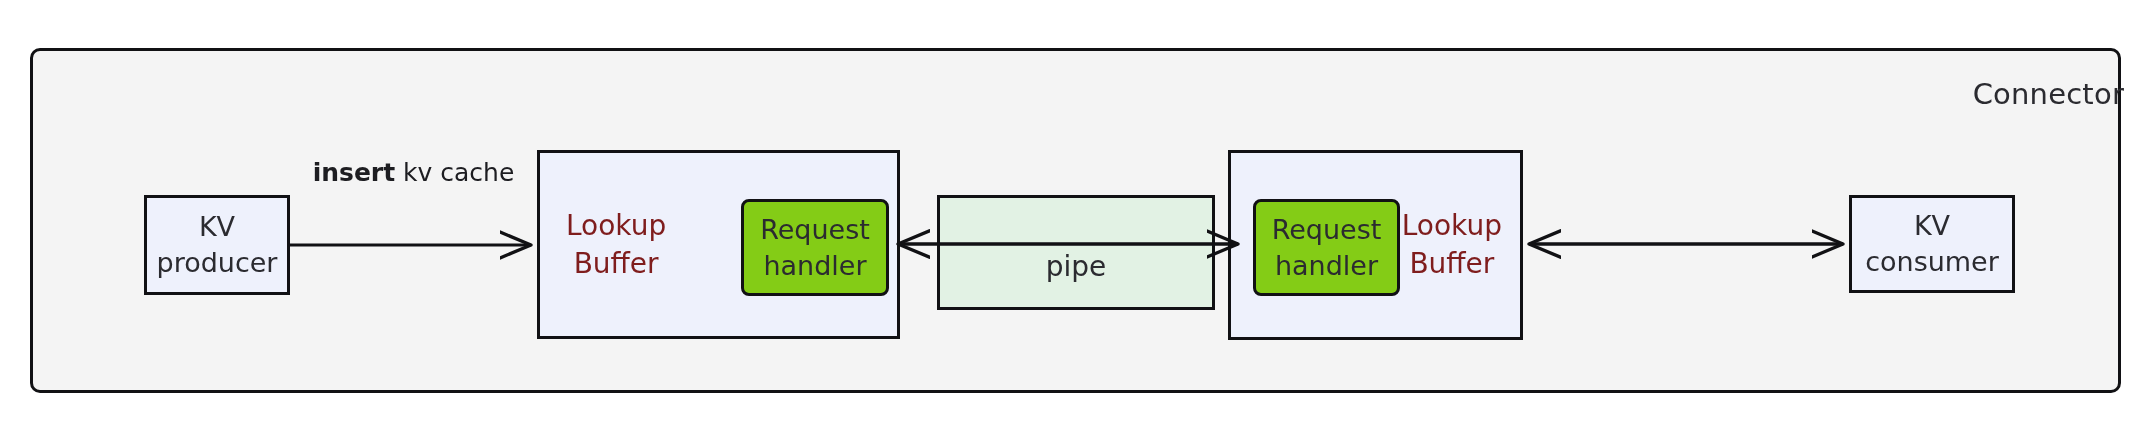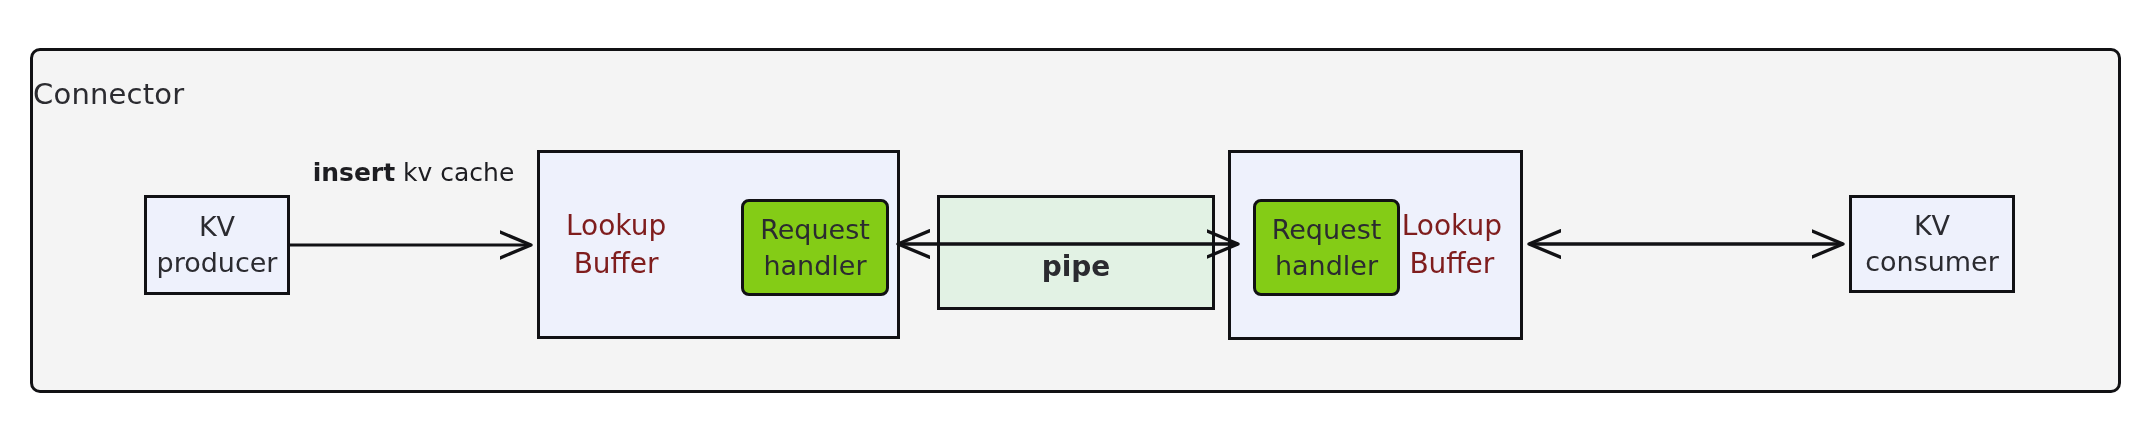--- a/index.html
+++ b/index.html
@@ -30,41 +30,41 @@
     box-sizing: border-box;
     background: #f4f4f4;
     border: 3px solid #111114;
     border-radius: 10px;
   }
   .connector-title {
     position: absolute;
     left: 0;
     top: 26px;
     width: 2091px;
-    text-align: left;
+    text-align: right;
     font-size: 29px;
     color: #2b2b30;
     letter-spacing: 0.2px;
   }
 
   
   .node {
     position: absolute;
     box-sizing: border-box;
     border: 3px solid #111114;
     border-radius: 0;
     display: flex;
     align-items: center;
     justify-content: center;
     text-align: center;
     color: #2b2b30;
     line-height: 1.33;
   }
   .node.blue   { background: #eef1fc; }
-  .node.green  { background: #e2f2e4; font-weight: bold; }
+  .node.green  { background: #e2f2e4; }
 
   .kv-producer {
     left: 144px; top: 195px; width: 146px; height: 100px;
     font-size: 27px;
   }
   .kv-consumer {
     left: 1849px; top: 195px; width: 166px; height: 98px;
     font-size: 27px;
   }
 

